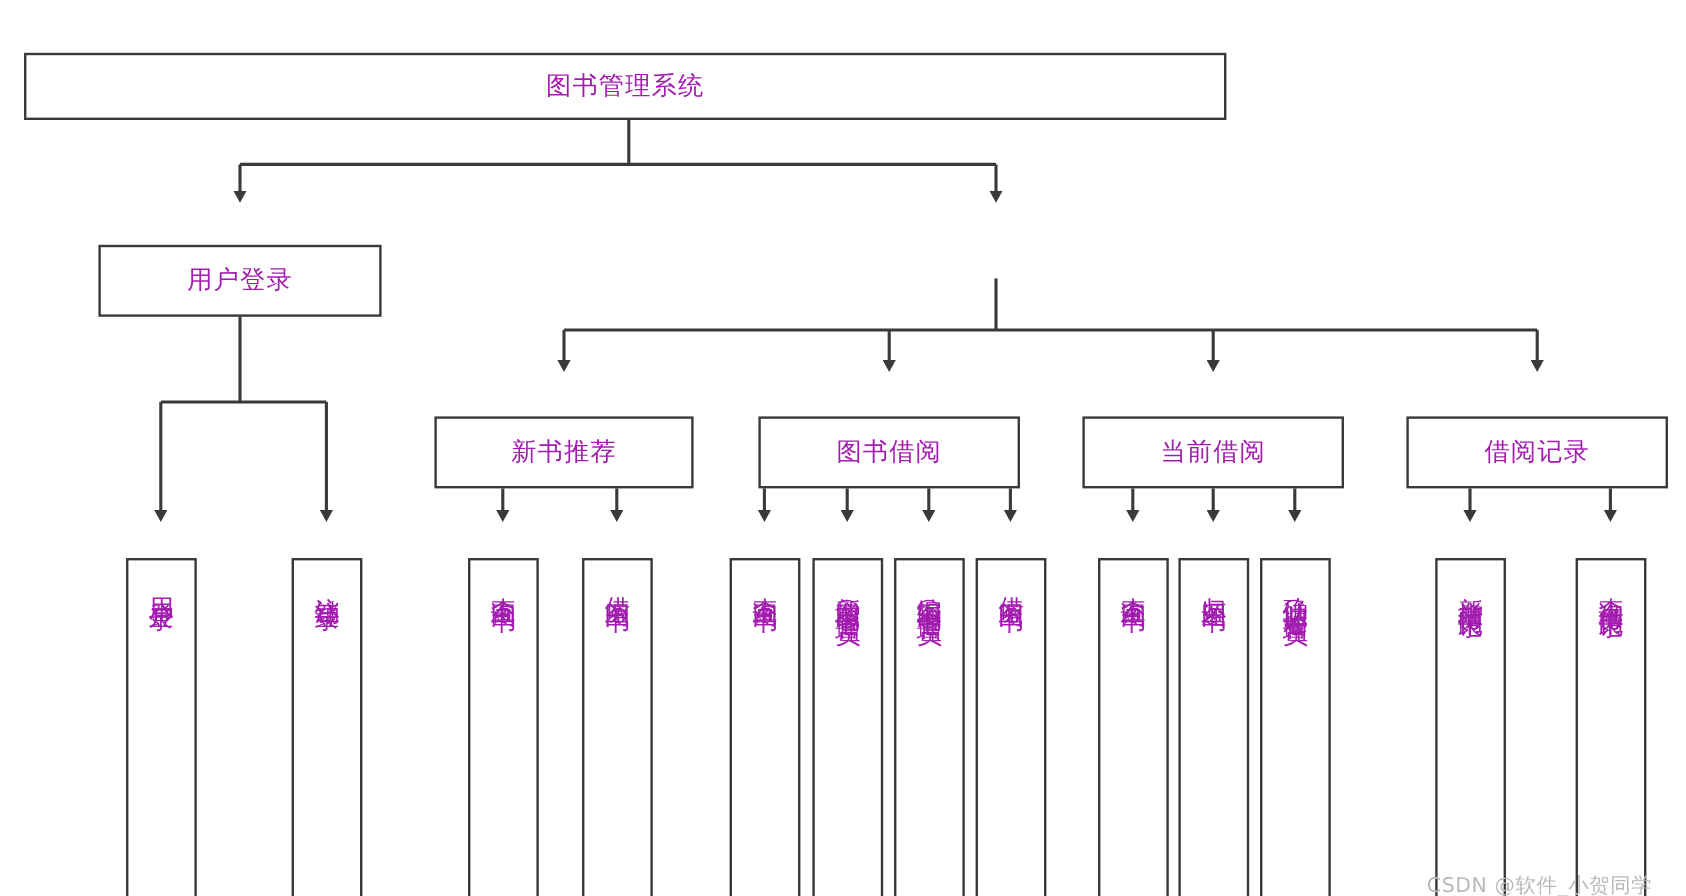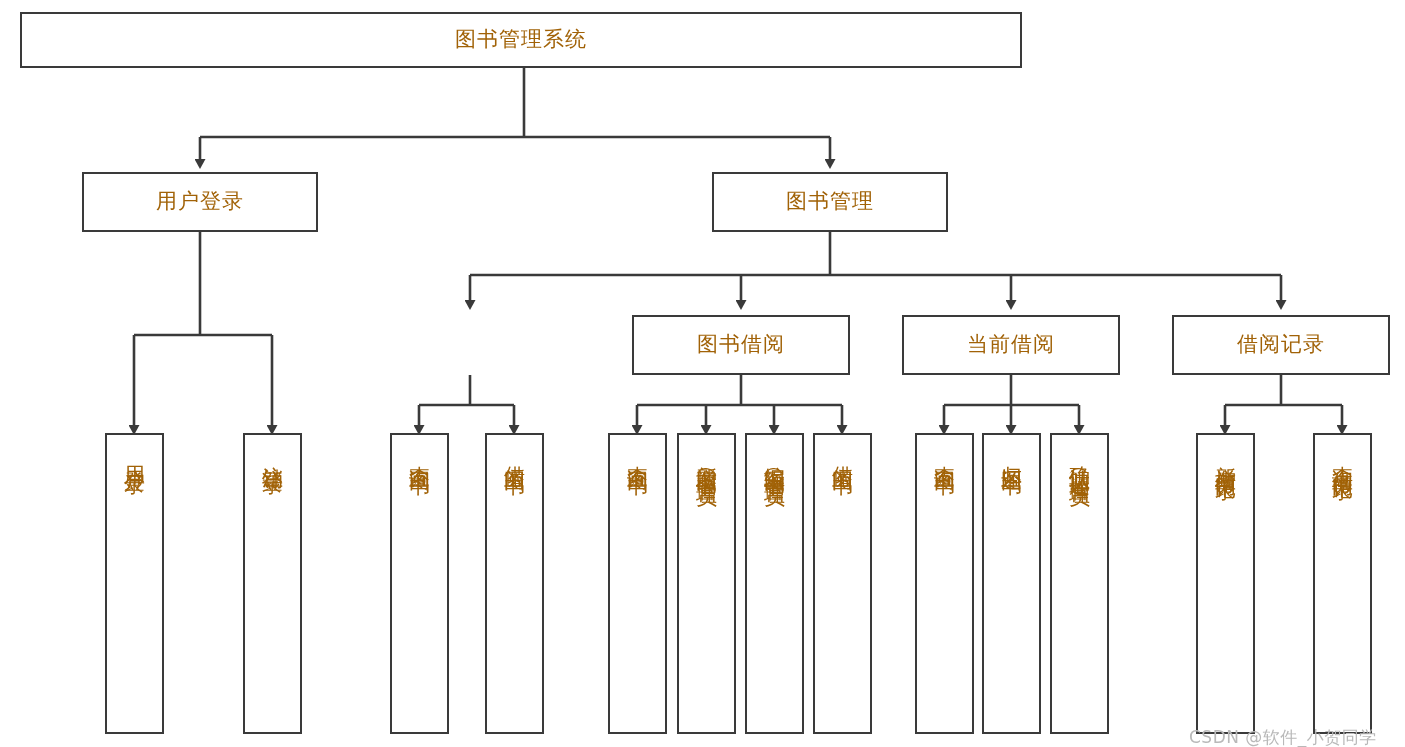--- a/index.html
+++ b/index.html
@@ -22,25 +22,26 @@
     left: 0;
     top: 0;
     width: 1405px;
     height: 747px;
   }
   .node {
     position: absolute;
     box-sizing: border-box;
     border: 2px solid #3a3a3a;
     background: #ffffff;
-    color: #a16207;
+    color: #a21caf;
     display: flex;
     align-items: center;
     justify-content: center;
     z-index: 2;
+    margin-top: 32px;
   }
   .node.h {
     font-size: 21px;
     letter-spacing: 1px;
     line-height: 1.1;
   }
   .node.root {
     font-size: 21px;
   }
   .node.v {
@@ -127,24 +128,24 @@
     </g>
   </svg>
 
   <div class="node root h" style="left:20px; top:12px; width:1002px; height:56px;">
     <span>图书管理系统</span>
   </div>
 
   <div class="node h" style="left:82px; top:172px; width:236px; height:60px;">
     <span>用户登录</span>
   </div>
-  <div class="node h" style="left:712px; top:172px; width:236px; height:60px;">
-    <span>图书管理</span>
-  </div>
-
+
+  <div class="node h" style="left:362px; top:315px; width:216px; height:60px;">
+    <span>新书推荐</span>
+  </div>
   <div class="node h" style="left:632px; top:315px; width:218px; height:60px;">
     <span>图书借阅</span>
   </div>
   <div class="node h" style="left:902px; top:315px; width:218px; height:60px;">
     <span>当前借阅</span>
   </div>
   <div class="node h" style="left:1172px; top:315px; width:218px; height:60px;text-align:right;">
     <span>借阅记录</span>
   </div>
 

